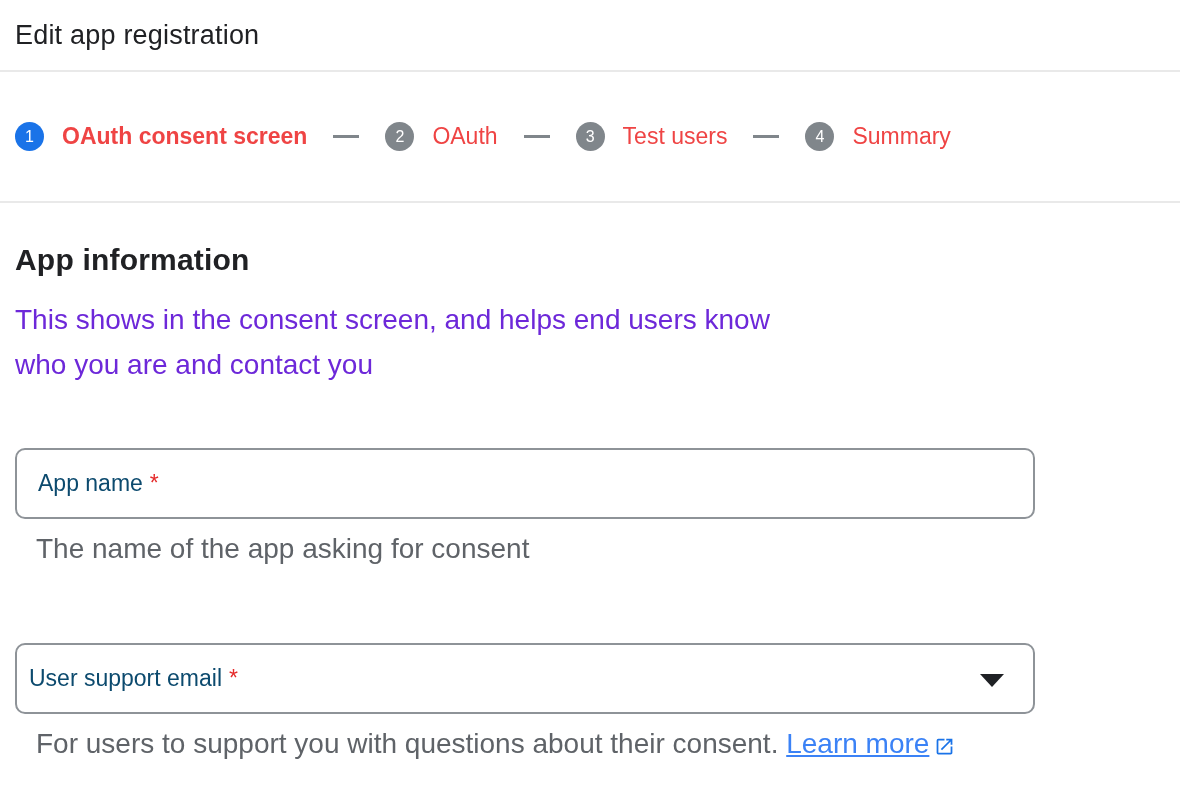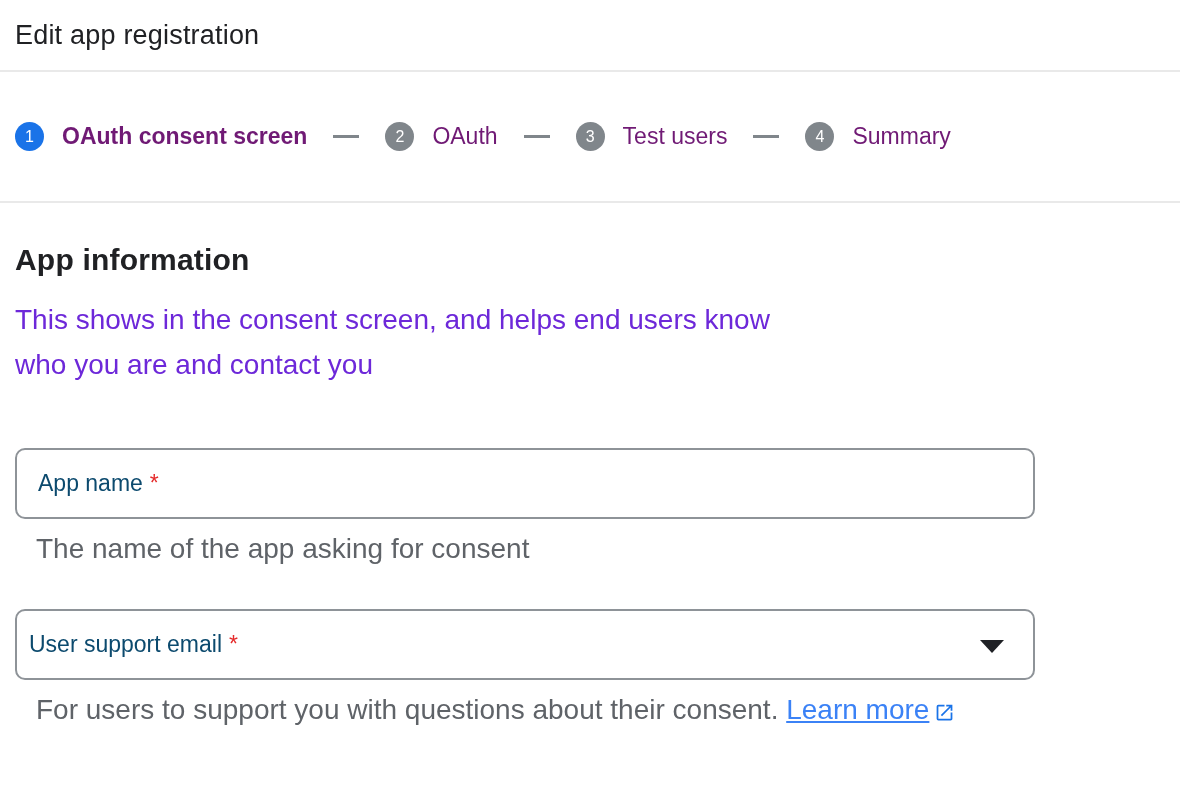--- a/index.html
+++ b/index.html
@@ -49,21 +49,21 @@
     color: #ffffff;
     font-size: 16px;
     font-weight: 500;
     display: flex;
     align-items: center;
     justify-content: center;
     flex: 0 0 auto;
   }
   .step-circle.active { background: #1a73e8; }
   .step-circle.inactive { background: #80868b; }
-  .step-label { font-size: 23px; color: #701a75; white-space: nowrap; }
+  .step-label { font-size: 23px; color: #ef4444; white-space: nowrap; }
   .step-label.active { font-weight: 700; }
   .step-separator {
     width: 26px; height: 3px;
     background: #80868b;
     flex: 0 0 auto;
   }
 
   
   .main { padding-left: 15px; }
   .section-heading {
@@ -88,21 +88,21 @@
     height: 71px;
     border: 2px solid #8e9398;
     border-radius: 10px;
     display: flex;
     align-items: center;
     padding: 0 24px 0 21px;
     background: #fff;
     cursor: text;
     position: relative;
   }
-  .text-field.select { cursor: pointer; margin-top: 44px; padding-left: 12px; }
+  .text-field.select { cursor: pointer; margin-top: 78px; padding-left: 12px; }
   .field-label {
     font-size: 23px;
     color: #0c4a6e;
     white-space: nowrap;
   }
   .required-marker {
     font-size: 23px;
     color: #e52b2b;
     margin-left: 7px;
   }

